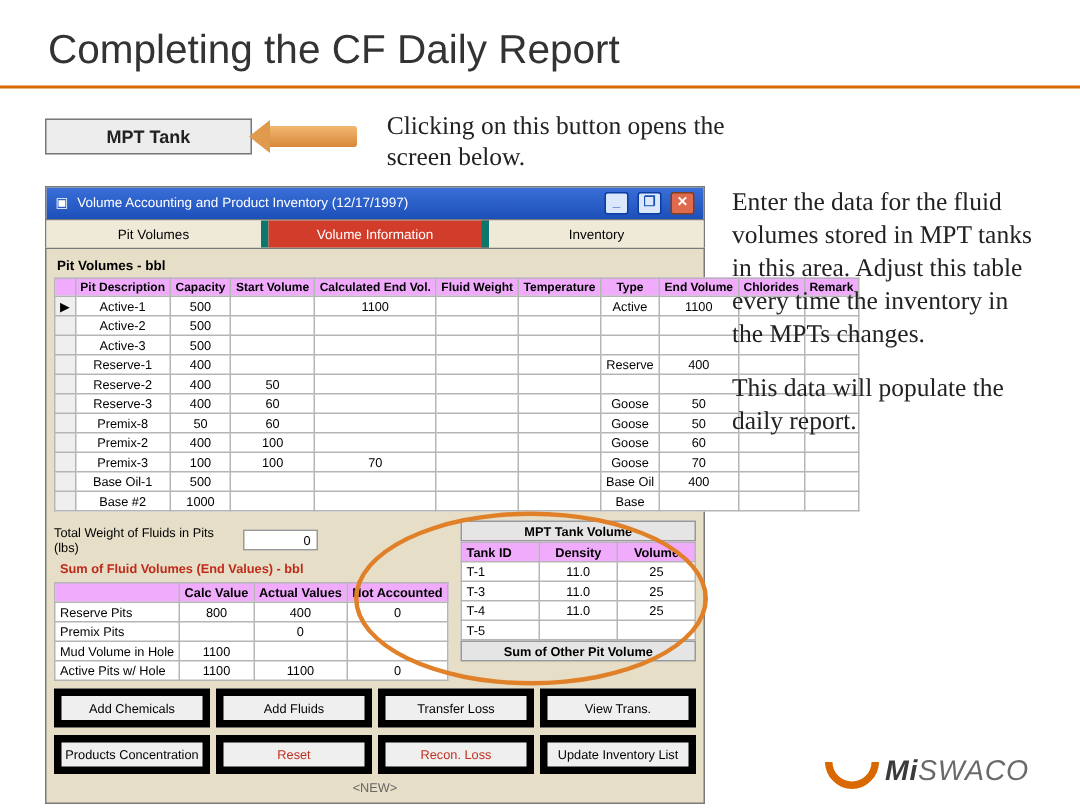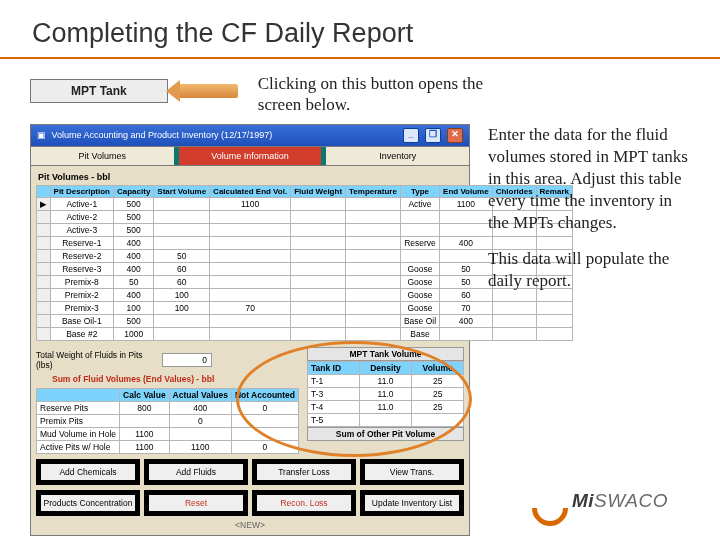--- a/index.html
+++ b/index.html
@@ -19,39 +19,39 @@
   .win-ctrl{width:14px;height:13px;background:#dbe7fb;border:1px solid #0b3ca0;font-size:9px;line-height:11px;text-align:center;color:#1d4fb9;font-weight:bold;border-radius:2px}
   .win-ctrl.red{background:#e06a4d;color:#fff;border-color:#804020}
   .tabs{display:flex;border:1px solid #7a7a7a;border-bottom:none}
   .tab{flex:1;text-align:center;padding:4px 0;background:#efe9d8;border-right:5px solid #0f766e}
   .tab:last-child{border-right:none}
   .tab.red{background:#d23c2a;color:#fff}
   .panel{background:#e6dec6;border:1px solid #7a7a7a;padding:5px}
   .section-lbl{font-weight:bold;margin:1px 0 3px 2px}
   table.grid{width:100%;border-collapse:collapse;background:#fff;font-size:8.5px}
   table.grid th,table.grid td{border:1px solid #b5b5b5;padding:1px 3px;text-align:center;white-space:nowrap}
-  table.grid th{background:#7dd3fc;font-weight:bold}
+  table.grid th{background:#f0abfc;font-weight:bold}
   table.grid td:first-child,table.grid th:first-child{text-align:left}
   .rowmark{width:10px;background:#efefef}
   .lower{display:flex;gap:8px;margin-top:6px;position:relative}
   .lower-left{flex:1}
   .kv{display:flex;align-items:center;gap:6px;font-size:8.5px;margin:3px 0}
   .kv .lab{width:120px}
   .kv .box{background:#fff;border:1px solid #999;min-width:40px;text-align:right;padding:1px 4px}
   .lower-right{width:200px}
   .subhead{font-size:8.5px;font-weight:bold;border:1px solid #999;background:#e5e5e5;text-align:center;padding:1px 0}
   .small-grid th,.small-grid td{padding:1px 2px}
   .circle{position:absolute;border:3px solid #e0812a;border-radius:50%;pointer-events:none}
   .btnrow{display:flex;gap:4px;margin-top:5px}
   .btnrow .b{flex:1;background:#efefef;border:5px solid #000000;text-align:center;font-size:8.5px;padding:3px 0}
   .btnrow .b.red{color:#c03020}
   .footer-readonly{text-align:center;font-size:8.5px;color:#666;margin-top:4px}
   .side-txt{font-size:17px;line-height:1.3;max-width:230px}
   .side-txt p{margin:0 0 14px 0}
-  .logo{position:absolute;right:52px;bottom:14px;display:flex;align-items:flex-start;gap:2px;font-family:Arial,sans-serif}
+  .logo{position:absolute;right:34px;bottom:14px;display:flex;align-items:flex-end;gap:2px;font-family:Arial,sans-serif}
   .logo .crescent{width:26px;height:26px;border:5px solid #d96800;border-radius:50%;border-left-color:transparent;border-top-color:transparent;transform:rotate(45deg)}
   .logo .txt{font-size:19px;font-weight:900;font-style:italic;color:#3a3a3a;letter-spacing:.5px;margin-left:2px}
   .logo .thin{font-weight:400;color:#6a6a6a}
   .redtxt{color:#c02a1a}
   .hdr-row th{font-size:8px}
 </style>
 </head>
 <body>
 
 <div class="slide">
@@ -243,21 +243,21 @@
               </tr>
         </tbody>
           </table>
 
         <div class="lower">
           <div class="lower-left">
             <div class="kv">
               <span class="lab">Total Weight of Fluids in Pits (lbs)</span>
               <span class="box">0</span>
             </div>
-            <div class="redtxt" style="font-size:8.5px;font-weight:bold;margin:4px 16px">Sum of Fluid Volumes (End Values) - bbl</div>
+            <div class="redtxt" style="font-size:8.5px;font-weight:bold;margin:4px 4px">Sum of Fluid Volumes (End Values) - bbl</div>
             <table class="grid small-grid" style="width:auto">
               <tbody>
                   <tr>
                     <th></th>
                     <th>Calc Value</th>
                     <th>Actual Values</th>
                     <th>Not Accounted</th>
                   </tr>
               <tr>
                     <td>Reserve Pits</td>

